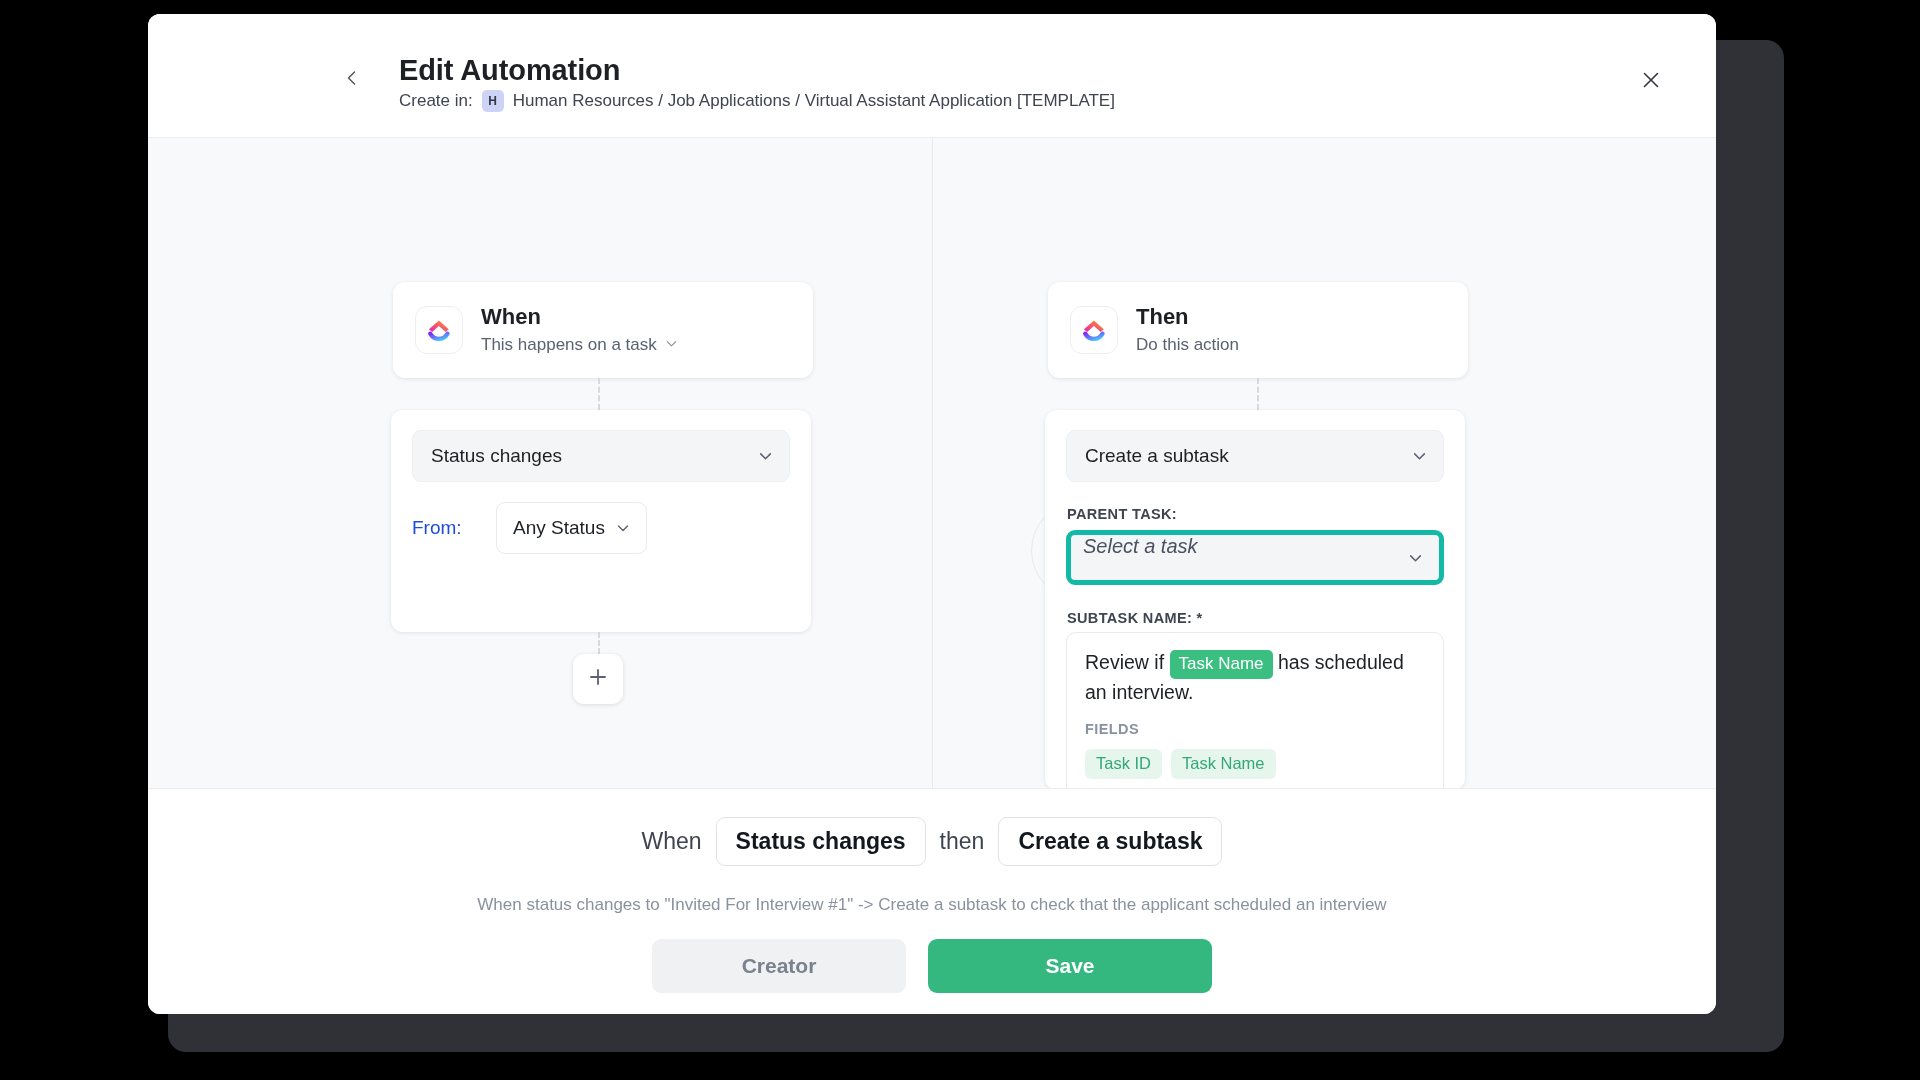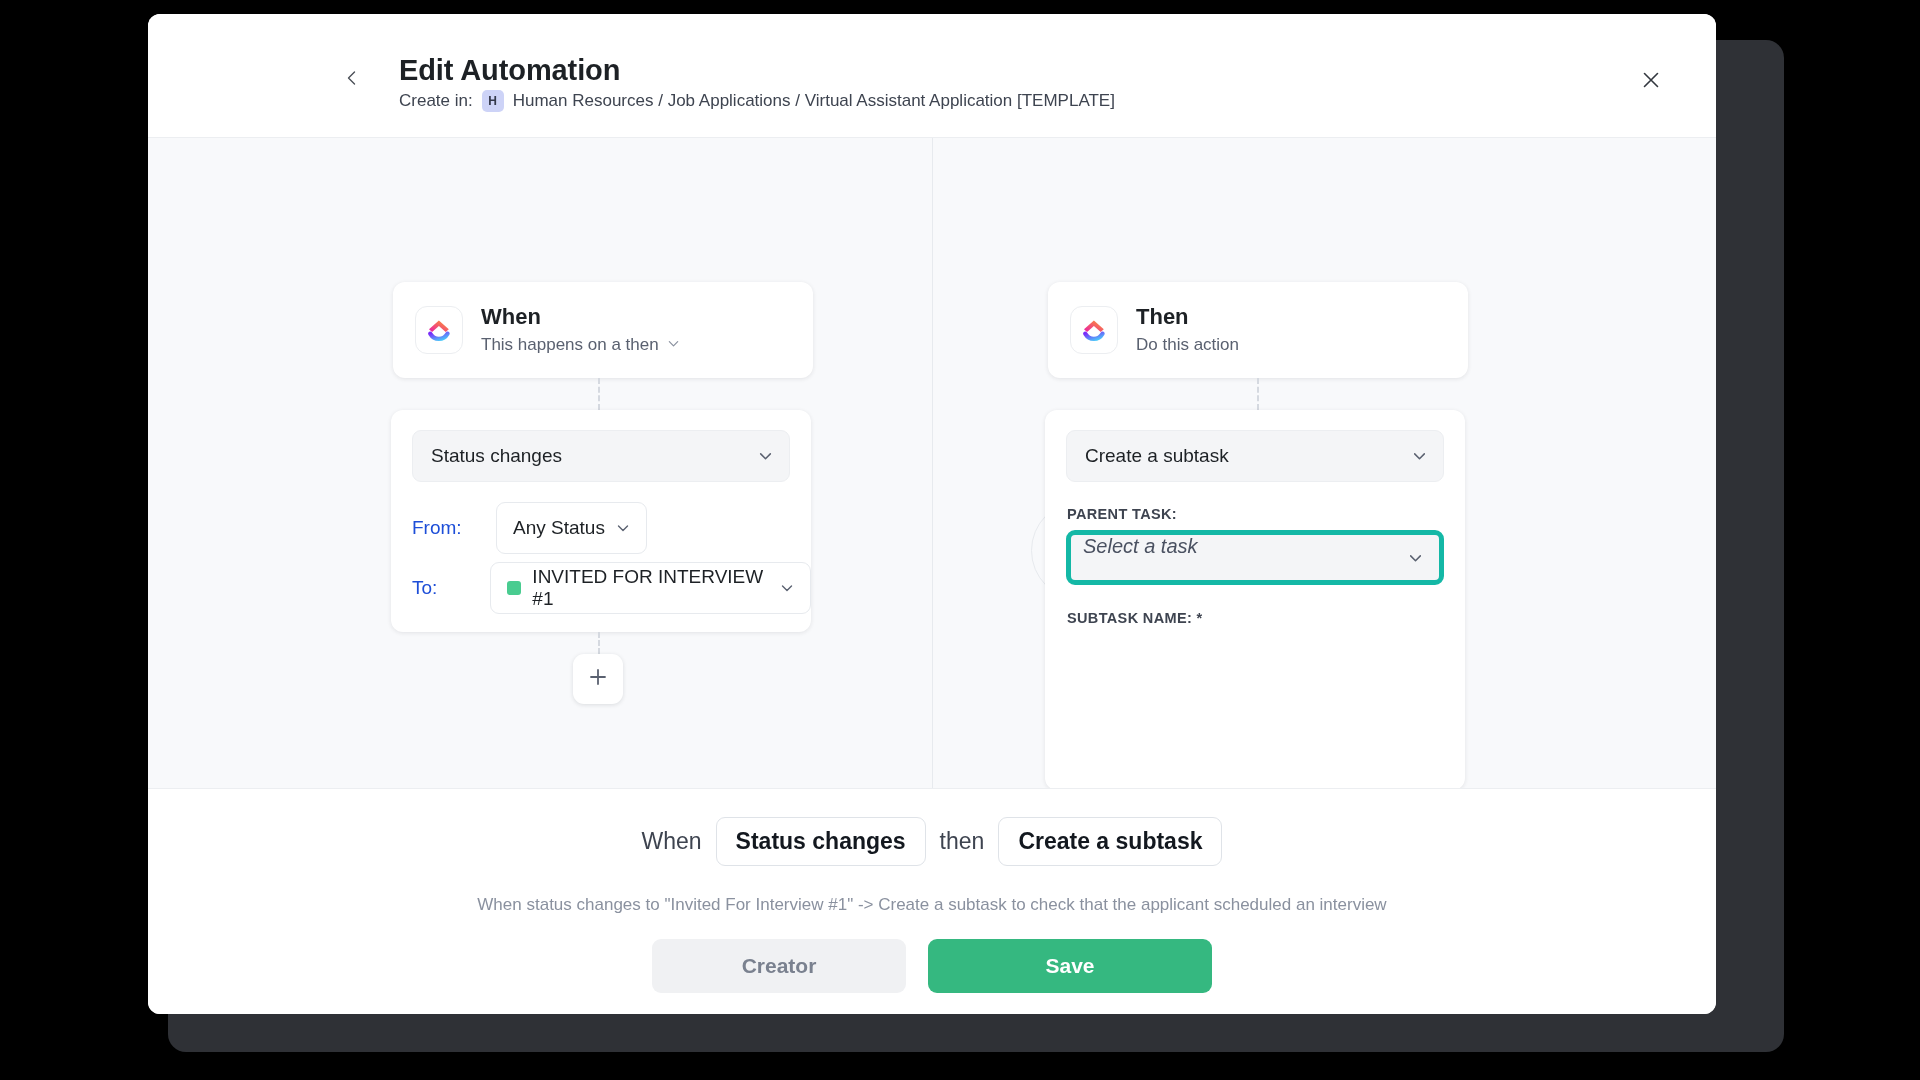--- a/index.html
+++ b/index.html
@@ -356,21 +356,21 @@
                 <stop offset="100%" stop-color="#49CCF9"></stop>
               </linearGradient>
             </defs>
             <path d="M4 13.2L13.9 4.5l9.9 8.7-3.1 2.7-6.8-6-6.8 6z" fill="url(#gtop)"></path>
             <path d="M5.2 17.6c1.9 3.3 5.1 5.3 8.7 5.3s6.8-2 8.7-5.3" stroke="url(#gbot)" stroke-width="4.2" stroke-linecap="round" fill="none"></path>
           </svg>
         </div>
         <div class="card-text">
           <div class="card-title">When</div>
           <div class="card-sub">
-            <span>This happens on a then</span>
+            <span>This happens on a task</span>
             <span>
               <svg viewBox="0 0 14 14" fill="none" xmlns="http://www.w3.org/2000/svg">
                 <path d="M2.5 5l4.5 4.5L11.5 5" stroke="currentColor" stroke-width="1.3" stroke-linecap="round" stroke-linejoin="round"></path>
               </svg>
             </span>
           </div>
         </div>
       </div>
       <div class="dashed-conn dc-when"></div>
 
@@ -390,32 +390,20 @@
           <div class="pill-select">
             <span>Any Status</span>
             <span class="chev">
               <svg viewBox="0 0 14 14" fill="none" xmlns="http://www.w3.org/2000/svg">
                 <path d="M2.5 5l4.5 4.5L11.5 5" stroke="currentColor" stroke-width="1.4" stroke-linecap="round" stroke-linejoin="round"></path>
               </svg>
             </span>
           </div>
         </div>
 
-        <div class="row row-to">
-          <div class="row-label">To:</div>
-          <div class="pill-select">
-            <span class="status-sq"></span>
-            <span>INVITED FOR INTERVIEW #1</span>
-            <span class="chev">
-              <svg viewBox="0 0 14 14" fill="none" xmlns="http://www.w3.org/2000/svg">
-                <path d="M2.5 5l4.5 4.5L11.5 5" stroke="currentColor" stroke-width="1.4" stroke-linecap="round" stroke-linejoin="round"></path>
-              </svg>
-            </span>
-          </div>
-        </div>
       </div>
 
       <div class="dc-plus"></div>
       <div class="plus-btn">
         <span>
           <svg viewBox="0 0 22 22" fill="none" xmlns="http://www.w3.org/2000/svg">
             <path d="M11 4v14M4 11h14" stroke="currentColor" stroke-width="1.8" stroke-linecap="round"></path>
           </svg>
         </span>
       </div>
@@ -473,20 +461,35 @@
           <span>Select a task</span>
           <span class="chev">
             <svg viewBox="0 0 14 14" fill="none" xmlns="http://www.w3.org/2000/svg">
               <path d="M2.5 5l4.5 4.5L11.5 5" stroke="currentColor" stroke-width="1.4" stroke-linecap="round" stroke-linejoin="round"></path>
             </svg>
           </span>
         </div>
 
         <div class="field-label lbl-subtask">SUBTASK NAME: *</div>
 
+        <div class="subtask-box">
+          <div class="subtask-text">
+            <span>Review if</span>
+            <span class="tag-green">Task Name</span>
+            <span>has scheduled an interview.</span>
+          </div>
+          <div class="fields-label">FIELDS</div>
+          <div class="chips">
+            <span class="chip">Task ID</span>
+            <span class="chip">Task Name</span>
+            <span class="chip">Task Description</span>
+            <span class="chip">Creator Username</span>
+
+          </div>
+        </div>
       </div>
 
     </div>
 
     <div class="footer">
 
       <div class="summary-row">
         <span class="sum-word">When</span>
         <span class="sum-box">Status changes</span>
         <span class="sum-word">then</span>

